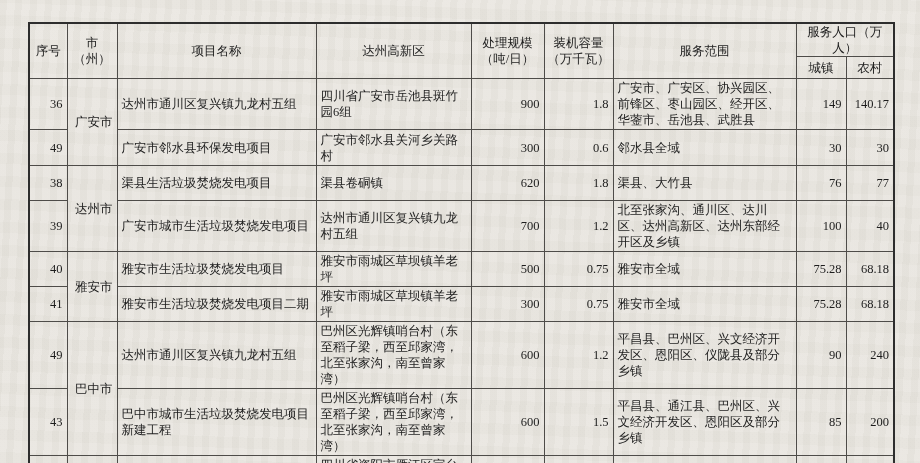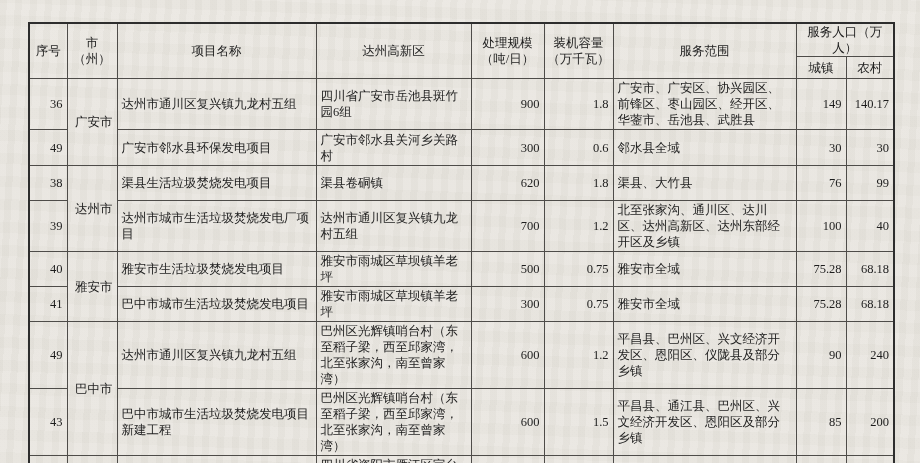--- a/index.html
+++ b/index.html
@@ -114,46 +114,46 @@
     </tr>
     <tr style="height:35px">
       <td class="ctr">38</td>
       <td class="ctr" rowspan="2">达州市</td>
       <td class="lft">渠县生活垃圾焚烧发电项目</td>
       <td class="lft">渠县卷硐镇</td>
       <td class="ctr">620</td>
       <td class="ctr">1.8</td>
       <td class="lft">渠县、大竹县</td>
       <td class="ctr">76</td>
-      <td class="ctr">99</td>
+      <td class="ctr">77</td>
     </tr>
     <tr style="height:42px">
       <td class="ctr">39</td>
-      <td class="lft">达州市城市生活垃圾焚烧发电厂项目</td>
+      <td class="lft">广安市城市生活垃圾焚烧发电项目</td>
       <td class="lft">达州市通川区复兴镇九龙村五组</td>
       <td class="ctr">700</td>
       <td class="ctr">1.2</td>
       <td class="lft">北至张家沟、通川区、达川区、达州高新区、达州东部经开区及乡镇</td>
       <td class="ctr">100</td>
       <td class="ctr">40</td>
     </tr>
     <tr style="height:29px">
       <td class="ctr">40</td>
       <td class="ctr" rowspan="2">雅安市</td>
       <td class="lft">雅安市生活垃圾焚烧发电项目</td>
       <td class="lft">雅安市雨城区草坝镇羊老坪</td>
       <td class="ctr">500</td>
       <td class="ctr">0.75</td>
       <td class="lft">雅安市全域</td>
       <td class="ctr">75.28</td>
       <td class="ctr">68.18</td>
     </tr>
     <tr style="height:29px">
       <td class="ctr">41</td>
-      <td class="lft">巴中市城市生活垃圾焚烧发电项目</td>
+      <td class="lft">雅安市生活垃圾焚烧发电项目二期</td>
       <td class="lft">雅安市雨城区草坝镇羊老坪</td>
       <td class="ctr">300</td>
       <td class="ctr">0.75</td>
       <td class="lft">雅安市全域</td>
       <td class="ctr">75.28</td>
       <td class="ctr">68.18</td>
     </tr>
     <tr style="height:47px">
       <td class="ctr">49</td>
       <td class="ctr" rowspan="2">巴中市</td>

